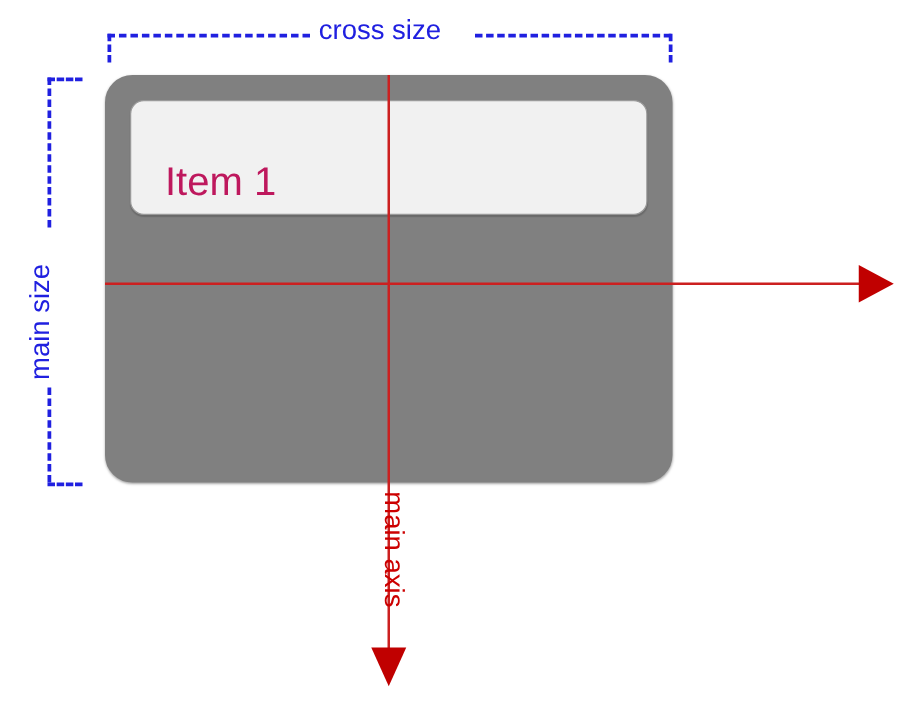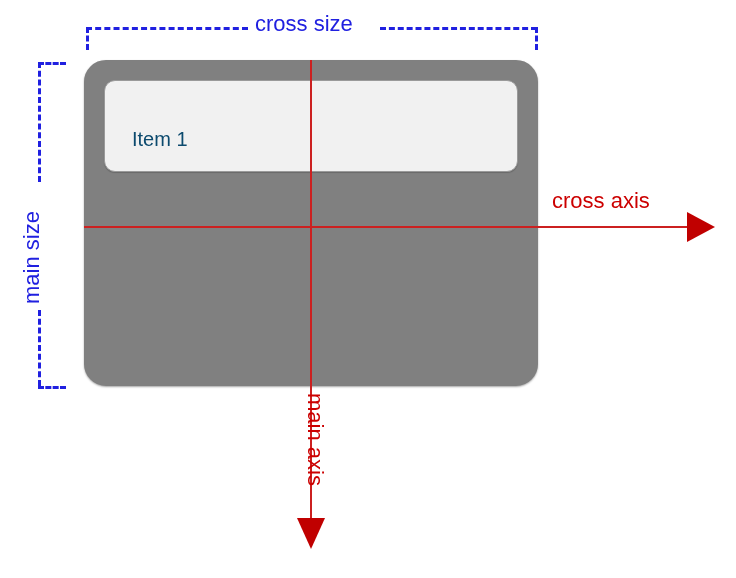--- a/index.html
+++ b/index.html
@@ -39,22 +39,22 @@
     background: #f1f1f1;
     border: 1px solid #9a9a9a;
     border-radius: 11px;
     box-shadow: 0 1px 1px rgba(0,0,0,0.18);
   }
   .flex-item.item-1 { top: 9px;  height: 92px; }
   .flex-item.item-2 { top: 117px; height: 167px; }
   .flex-item-label {
     position: absolute;
     left: 27px;
-    font-size: 20px;
-    color: #0c4a6e;
+    font-size: 32px;
+    color: #be185d;
     line-height: 1;
     white-space: nowrap;
   }
   .item-1 .flex-item-label { top: 48px; }
   .item-2 .flex-item-label { top: 63px; }
 
   
   .axis-line-h {
     position: absolute;
     left: 84px;
@@ -156,19 +156,18 @@
   <div class="size-label main-size">main size</div>
 
   <div class="flex-container">
     <div class="flex-item item-1">
       <span class="flex-item-label">Item 1</span>
     </div>
   </div>
 
   <div class="axis-line-h"></div>
   <div class="axis-arrow-h"></div>
-  <div class="axis-label cross">cross axis</div>
 
   <div class="axis-line-v"></div>
   <div class="axis-arrow-v"></div>
   <div class="axis-label main">main axis</div>
 
 </div>
 
 </body></html>

